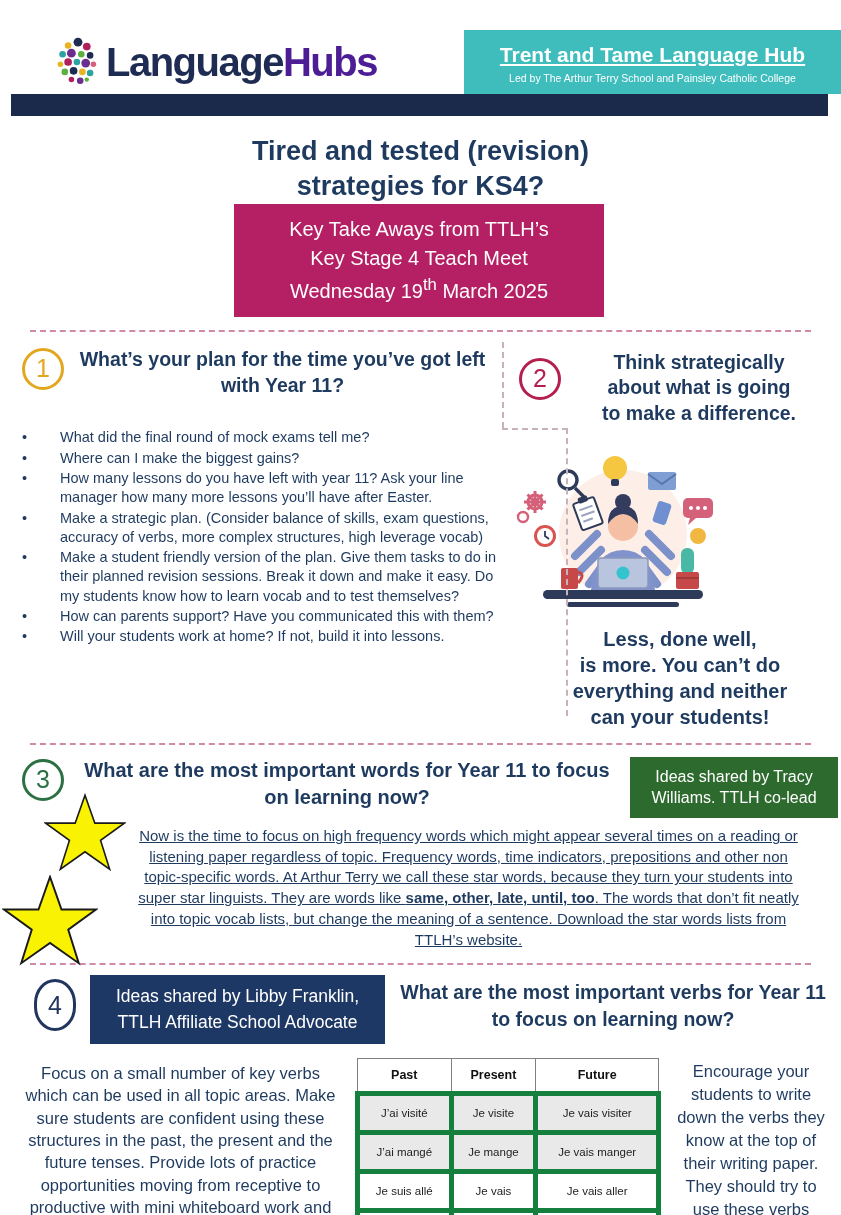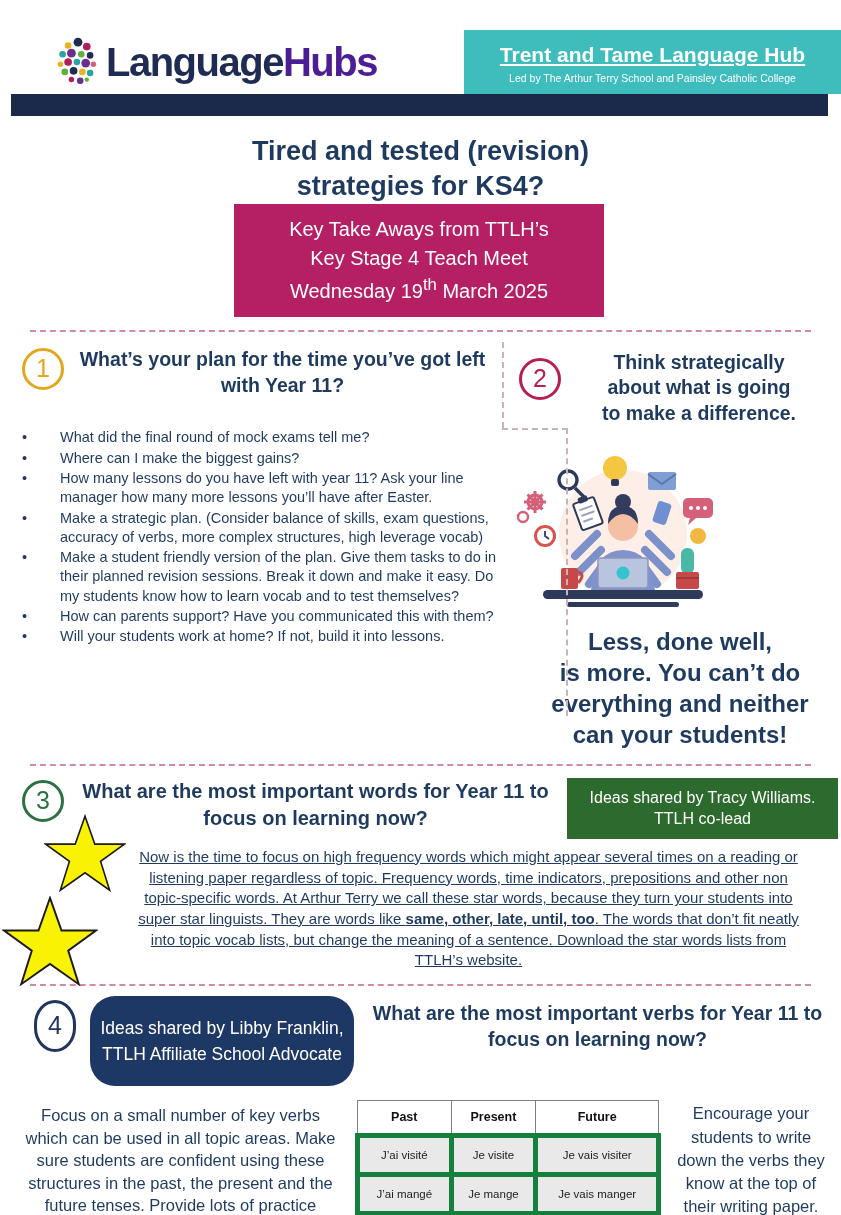--- a/index.html
+++ b/index.html
@@ -46,39 +46,39 @@
   .bullets .dot::before { content:"•"; }
   .divider-v1 { position:absolute; left:502px; top:10px; height:86px; border-left:2px dashed #c9b3ba; }
   .divider-h  { position:absolute; left:502px; top:96px; width:66px; border-top:2px dashed #c9b3ba; }
   .divider-v2 { position:absolute; left:566px; top:96px; height:288px; border-left:2px dashed #c9b3ba; }
 
   .s2-head { display:flex; align-items:flex-start; padding-top:6px; }
   .s2-head .num-circle { margin:8px 0 0 14px; }
   .s2-heading { flex:1; text-align:center; font-size:19.5px; font-weight:bold; line-height:1.3; padding-right:4px; }
   .s2-heading span { display:block; }
   .illustration { margin:12px auto 0; width:236px; height:174px; }
-  .s2-quote { text-align:center; font-size:24px; font-weight:bold; line-height:1.3; margin-top:10px; padding-left:14px; }
+  .s2-quote { text-align:center; font-size:20px; font-weight:bold; line-height:1.3; margin-top:10px; padding-left:14px; }
   .s2-quote span { display:block; }
 
   
   .s3 { position:relative; padding-top:12px; }
   .s3-head { display:flex; align-items:flex-start; }
   .s3-head .num-circle { margin:2px 0 0 22px; }
   .s3-heading { flex:1; text-align:center; font-size:20px; font-weight:bold; line-height:1.35; padding:0 10px; }
-  .s3-credit { width:271px; margin-right:3px; background:#2d6a2d; color:#fff; text-align:center; font-size:16px; line-height:1.35; padding:9px 6px; }
+  .s3-credit { width:208px; margin-right:3px; background:#2d6a2d; color:#fff; text-align:center; font-size:16px; line-height:1.35; padding:9px 6px; }
   .s3-para { margin:8px 34px 0 130px; text-align:center; font-size:15px; line-height:1.38;text-decoration:underline; }
   .star { position:absolute; }
   .star1 { left:44px; top:48px; width:82px; height:80px; }
   .star2 { left:2px; top:130px; width:96px; height:92px; }
 
   
   .s4 { padding-top:10px; }
   .s4-top { display:flex; align-items:flex-start; }
   .s4-top .num-circle { margin:4px 0 0 34px; }
-  .s4-credit { width:264px; margin-left:14px; background:#1e3865; color:#fff; text-align:center; font-size:17.5px; line-height:1.5; padding:19px 6px;border-radius:25px; }
+  .s4-credit { width:295px; margin-left:14px; background:#1e3865; color:#fff; text-align:center; font-size:17.5px; line-height:1.5; padding:8px 6px; }
   .s4-heading { flex:1; text-align:center; font-size:19.5px; font-weight:bold; line-height:1.35; padding:4px 6px 0; }
   .s4-body { display:flex; margin-top:14px; }
   .s4-left { width:345px; text-align:center; font-size:16.5px; line-height:1.36; padding:4px 4px 0 20px; }
   .s4-table-wrap { width:306px; margin-left:10px; }
   .verb-table { border-collapse:collapse; width:100%; background:#fff; }
   .verb-table th { border:1px solid #808080; font-size:12.5px; font-weight:bold; color:#111; padding:9px 3px; }
   .verb-table td { border:5px solid #15803d; font-size:11.5px; color:#222; text-align:center; padding:11px 3px; }
   .verb-table tr.shaded td { background:#e9e9e9; }
   .s4-right { flex:1; text-align:center; font-size:16.5px; line-height:1.4; padding:2px 10px 0; }
 </style>

